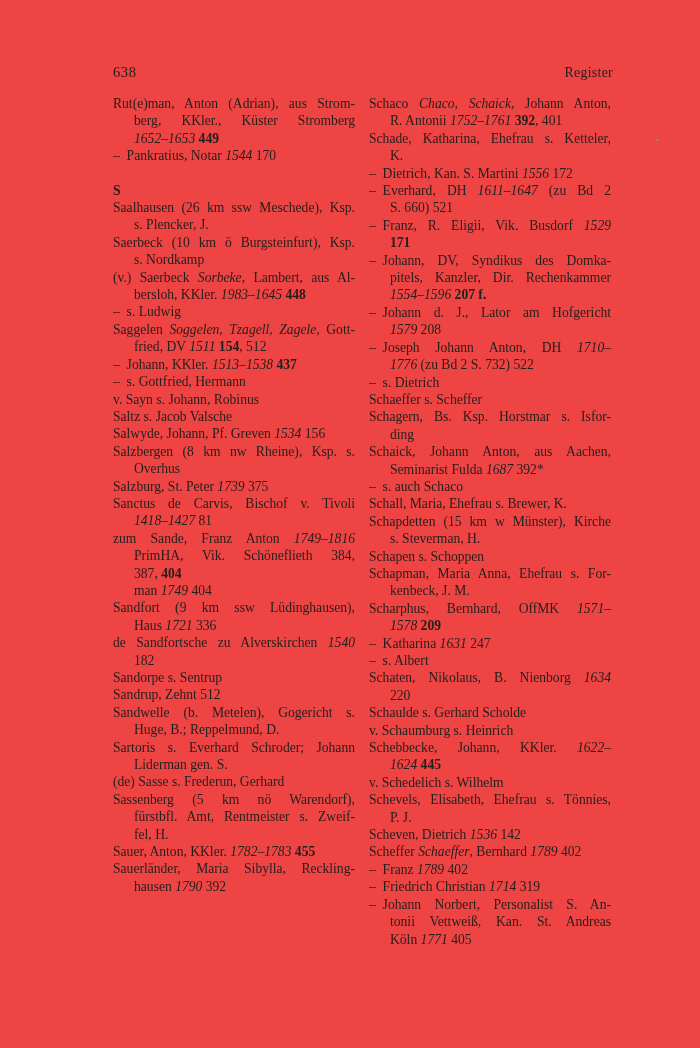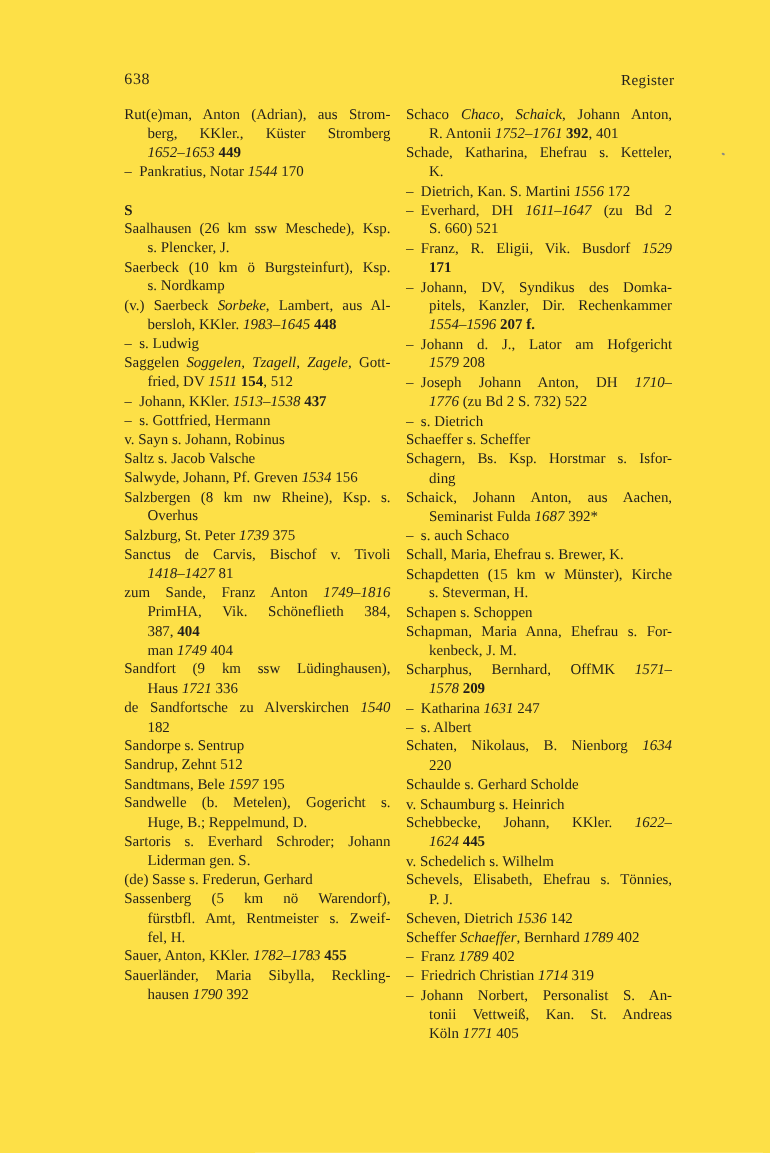--- a/index.html
+++ b/index.html
@@ -6,21 +6,21 @@
   body {
     width: 700px; height: 1048px;
     background: #fbfbf9;
     font-family: "Liberation Serif", serif;
     color: #221f1c;
     position: relative;
     -webkit-font-smoothing: antialiased;
   }
   .page {
     position: absolute; inset: 0;
-    background: #fde047;
+    background: #ef4444;
     overflow: hidden;
   }
   .page-header {
     position: absolute;
     left: 113px; top: 64px;
     width: 500px; height: 20px;
     font-size: 14.5px;
   }
   .page-num {
     position: absolute; left: 0; top: 0;
@@ -152,23 +152,20 @@
           <div class="ln">de Sandfortsche zu Alverskirchen <i>1540</i></div>
           <div class="ln cont last">182</div>
         </div>
         <div class="entry">
           <div class="ln last">Sandorpe s. Sentrup</div>
         </div>
         <div class="entry">
           <div class="ln last">Sandrup, Zehnt 512</div>
         </div>
         <div class="entry">
-          <div class="ln last">Sandtmans, Bele <i>1597</i> 195</div>
-        </div>
-        <div class="entry">
           <div class="ln">Sandwelle (b. Metelen), Gogericht s.</div>
           <div class="ln cont last">Huge, B.; Reppelmund, D.</div>
         </div>
         <div class="entry">
           <div class="ln">Sartoris s. Everhard Schroder; Johann</div>
           <div class="ln cont last">Liderman gen. S.</div>
         </div>
         <div class="entry">
           <div class="ln last">(de) Sasse s. Frederun, Gerhard</div>
         </div>

